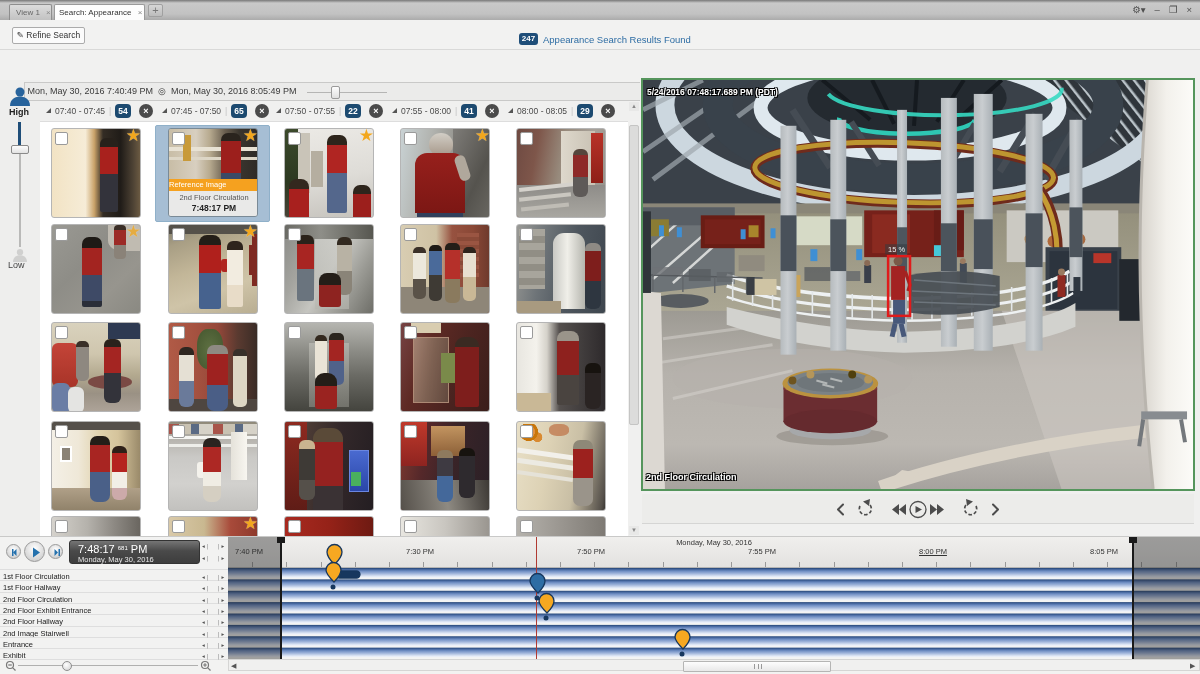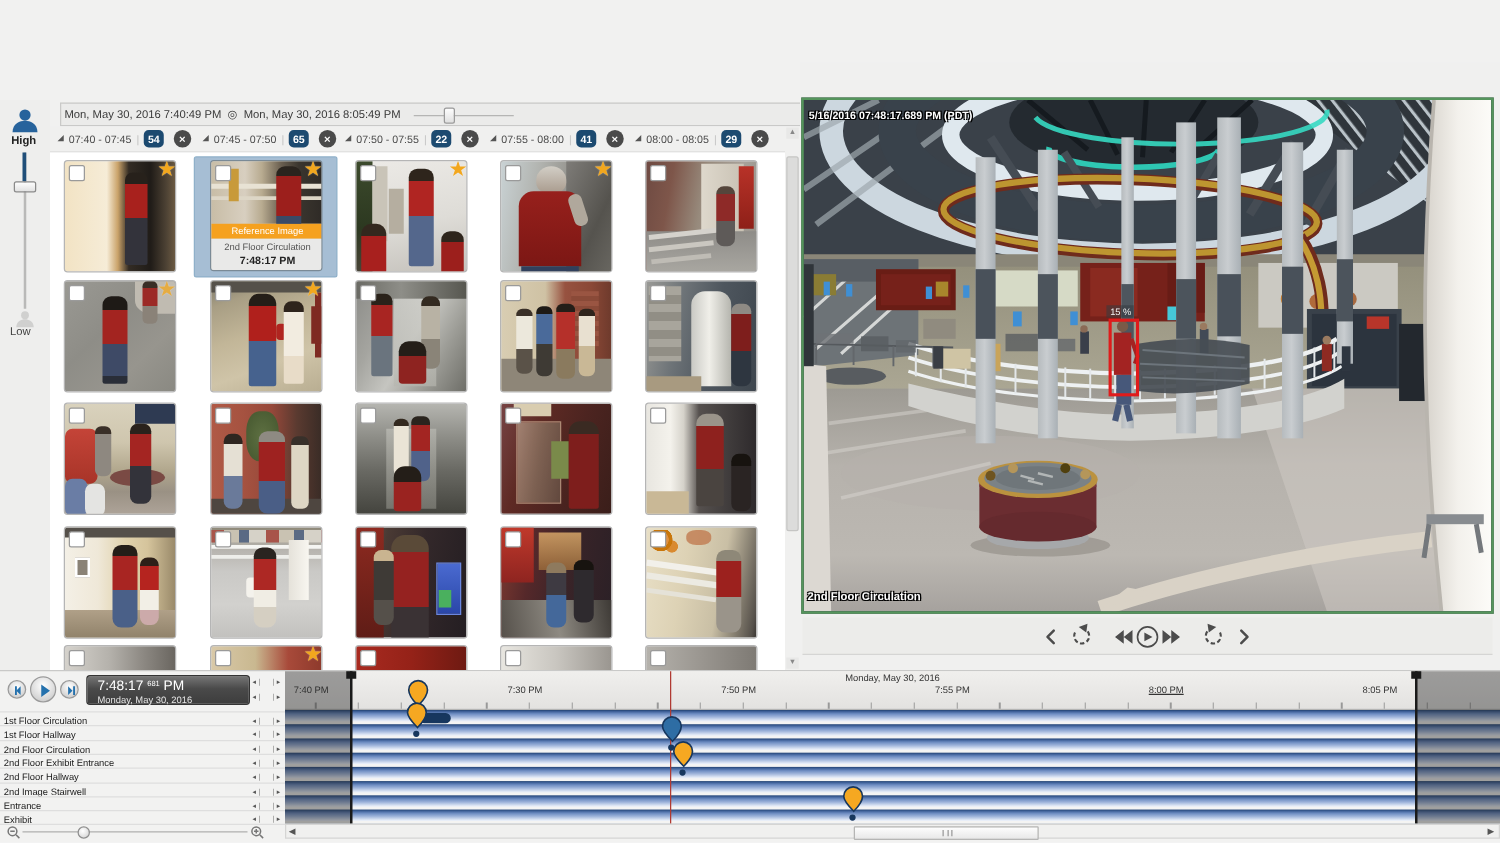--- a/index.html
+++ b/index.html
@@ -26,21 +26,21 @@
     border:1px solid #ababab; border-radius:2px; font-size:8.5px; color:#333; line-height:15px; text-align:center; }
   #resbadge { position:absolute; top:13px; left:519px; width:19px; height:12px; background:#1f4e79; color:#fff;
     border-radius:3px; font-size:8px; font-weight:bold; text-align:center; line-height:12px; }
   #restext { position:absolute; top:14px; left:543px; font-size:9.5px; color:#2e6da4; }
 
   
   #sortrow { position:absolute; top:50px; left:0; width:640px; height:30px; background:#f1f1f0; }
   #sortlbl { position:absolute; top:11px; left:6px; font-size:9px; color:#1a1a1a; }
   #sortval { position:absolute; top:11px; left:43px; font-size:9px; color:#555; }
   #leftrail { position:absolute; top:80px; left:0; width:40px; height:456px; background:#eeeeed; }
-  #datebar { position:absolute; top:82px; left:48px; width:704px; height:19px; background:#ebebea; border:1px solid #c9c9c8; font-size:9px; color:#3a3a3a; line-height:17px; }
+  #datebar { position:absolute; top:82px; left:24px; width:704px; height:19px; background:#ebebea; border:1px solid #c9c9c8; font-size:9px; color:#3a3a3a; line-height:17px; }
   #filterrow { position:absolute; top:101px; left:40px; width:588px; height:21px; background:#f0f0ef; border-bottom:1px solid #ddd; }
   #grid { position:absolute; top:122px; left:40px; width:588px; height:414px; background:#ffffff; overflow:hidden; }
   #gridsb { position:absolute; top:101px; left:628px; width:12px; height:435px; background:#f0f0ef; }
 
   .fgrp { position:absolute; top:3px; height:15px; font-size:8.5px; color:#4a4a4a; line-height:15px; white-space:nowrap; }
   .fsep { color:#c2c2c2; margin:0 2px 0 4px; }
   .ftri { display:inline-block; width:0; height:0; border-left:5px solid transparent; border-bottom:5px solid #555; margin-right:4px; vertical-align:1px; }
   .fbadge { display:inline-block; min-width:11px; padding:0 3px; height:14px; background:#1c4a70; color:#fff; border-radius:4px; font-size:8.5px; font-weight:bold; text-align:center; line-height:14px; margin:0 4px 0 2px; vertical-align:0px; }
   .fx { display:inline-block; width:14px; height:14px; background:#4a4a4a; color:#fff; border-radius:7px; font-size:9px; font-weight:bold; text-align:center; line-height:14px; margin-left:4px; vertical-align:0px; }
 
@@ -83,20 +83,31 @@
   .shade { position:absolute; top:0; height:122px; background:rgba(40,40,40,0.42); }
   .rline { position:absolute; top:0; width:2px; height:122px; background:#1a1a1a; }
   .rcap { position:absolute; top:0; width:8px; height:6px; background:#1a1a1a; }
   #playhead { position:absolute; top:0; left:536px; width:1px; height:122px; background:#b03a32; }
   #zoomrow { position:absolute; top:122px; left:0; width:228px; height:13px; }
   #hscroll { position:absolute; top:122px; left:228px; width:972px; height:12px; background:#f0f0ef; border:1px solid #d5d5d4; }
 </style>
 </head>
 <body>
 <div id="app">
+  <div id="tabbar">
+    <div id="tab1" class="tab">View 1 <span class="tabx">×</span></div>
+    <div id="tab2" class="tab">Search: Appearance <span class="tabx">×</span></div>
+    <div id="tabplus">+</div>
+    <div id="winctl"><span>⚙▾</span><span>–</span><span>❐</span><span>×</span></div>
+  </div>
+  <div id="toolbar">
+    <div id="refine">✎ Refine Search</div>
+    <div id="resbadge">247</div>
+    <div id="restext">Appearance Search Results Found</div>
+  </div>
 
   <div id="leftrail"></div>
   <div id="datebar">&nbsp;Mon, May 30, 2016 7:40:49 PM &nbsp;◎&nbsp; Mon, May 30, 2016 8:05:49 PM
     <div class="abs" style="top:9px;left:282px;width:80px;height:1px;background:#b5b5b4;"></div>
     <div class="abs" style="top:3px;left:306px;width:9px;height:13px;background:linear-gradient(#fdfdfd,#e0e0e0);border:1px solid #9a9a9a;border-radius:2px;"></div>
   </div>
   <div id="filterrow">
     <div class="fgrp" style="left:6px;"><span class="ftri"></span>07:40 - 07:45<span class="fsep">|</span><span class="fbadge">54</span><span class="fx">×</span></div>
     <div class="fgrp" style="left:122px;"><span class="ftri"></span>07:45 - 07:50<span class="fsep">|</span><span class="fbadge">65</span><span class="fx">×</span></div>
     <div class="fgrp" style="left:236px;"><span class="ftri"></span>07:50 - 07:55<span class="fsep">|</span><span class="fbadge">22</span><span class="fx">×</span></div>
@@ -128,21 +139,21 @@
     <div class="blob" style="z-index:0;left:115px;top:3px;width:115px;height:97px;background:#a6bed4;border:1px solid #8fb0c9;border-radius:2px;"></div>
     <div class="th" style="left:128px;top:6px;width:90px;height:89px;border-color:#7a8a96;">
       <div style="position:absolute;top:0;left:0;width:90px;height:50px;background:linear-gradient(90deg,#c8bda6 0%,#d8cfc0 30%,#b8ab90 45%,#6a5f50 62%,#3a352e 78%,#2e2a26 100%);">
         <div class="blob" style="left:0;top:18px;width:90px;height:4px;background:#e8e2d4;"></div>
         <div class="blob" style="left:0;top:28px;width:90px;height:3px;background:#ddd6c6;"></div>
         <div class="blob" style="left:14px;top:6px;width:8px;height:26px;background:#c89a3a;"></div>
         <div class="p" style="left:52px;top:4px;width:20px;height:46px;background:linear-gradient(#2a241e 0 8px,#9c1f1c 8px 40px,#3a4a66 40px 46px);border-radius:7px 7px 0 0;"></div>
       </div>
       <div class="cb"></div>
         <div class="star">★</div>
-      <div style="position:absolute;top:50px;left:0;width:90px;height:12px;background:#f5a11f;color:#fff;font-size:7.5px;text-align:center;line-height:12px;">Reference Image</div>
+      <div style="position:absolute;top:50px;left:0;width:90px;height:12px;background:#f5a11f;color:#fff;font-size:7.5px;line-height:12px;">Reference Image</div>
       <div style="position:absolute;top:62px;left:0;width:90px;height:27px;background:#e9e9e8;text-align:center;">
         <div style="font-size:7.5px;color:#555;margin-top:2px;">2nd Floor Circulation</div>
         <div style="font-size:8.5px;color:#222;font-weight:bold;margin-top:1px;">7:48:17 PM</div>
       </div>
     </div>
 
     <div class="th" style="left:244px;top:6px;background:linear-gradient(170deg,#eceae6 0%,#dedcd7 55%,#c5c2bc 100%);">
       <div class="cb"></div>
         <div class="star">★</div>
       <div class="blob" style="left:0;top:0;width:13px;height:90px;background:linear-gradient(#3c4a2c,#2c3820 60%,#4a4438);"></div>
@@ -517,21 +528,21 @@
 
         <circle cx="256" cy="182" r="4.5" fill="#7a5a48"></circle>
         <rect x="249" y="187" width="14" height="34" fill="#a32322"></rect>
         <path d="M263 192 L 268 206 L 266 212" stroke="#a32322" stroke-width="3.5" fill="none"></path>
         <rect x="251" y="221" width="12" height="24" fill="#47587a"></rect>
         <path d="M253 245 L 250 258 M259 245 L 262 258" stroke="#47587a" stroke-width="5"></path>
         <rect x="246" y="177" width="22" height="60" fill="none" stroke="#e01b1b" stroke-width="2.5"></rect>
         <rect x="243" y="165" width="22" height="10" fill="#333b40" opacity="0.55"></rect>
           <text x="246" y="173" font-family="Liberation Sans, sans-serif" font-size="7.5" fill="#f0f0f0">15 %</text>
       </svg>
-      <div class="abs" style="top:7px;left:4px;font-size:8.5px;font-weight:bold;color:#fff;text-shadow:1px 1px 0 #000,-1px -1px 0 #000,1px -1px 0 #000,-1px 1px 0 #000;">5/16/2016 07:48:17.689 PM (PDT)</div>
+      <div class="abs" style="top:7px;left:4px;font-size:8.5px;font-weight:bold;color:#fff;text-shadow:1px 1px 0 #000,-1px -1px 0 #000,1px -1px 0 #000,-1px 1px 0 #000;">5/24/2016 07:48:17.689 PM (PDT)</div>
       <div class="abs" style="top:392px;left:3px;font-size:9px;font-weight:bold;color:#fff;text-shadow:1px 1px 0 #000,-1px -1px 0 #000,1px -1px 0 #000,-1px 1px 0 #000;">2nd Floor Circulation</div>
     </div>
     <div id="vctrl">
       <svg width="552" height="30" viewBox="0 0 552 30">
         <g stroke="#4c4c4c" fill="#4c4c4c">
           <path d="M201 10.5 L 196 15.5 L 201 20.5" fill="none" stroke-width="2" stroke-linecap="round" stroke-linejoin="round"></path>
           <path d="M218 12 A 6 6 0 1 0 227 10" fill="none" stroke-width="1.7" stroke-dasharray="3.4 2"></path>
           <path d="M228 5 L 221 7.5 L 227 12 Z" stroke="none"></path>
           <path d="M257 10 L 250 15.5 L 257 21 Z M264 10 L 257 15.5 L 264 21 Z" stroke="none"></path>
           <circle cx="276" cy="15.5" r="8" fill="none" stroke-width="1.3"></circle>

